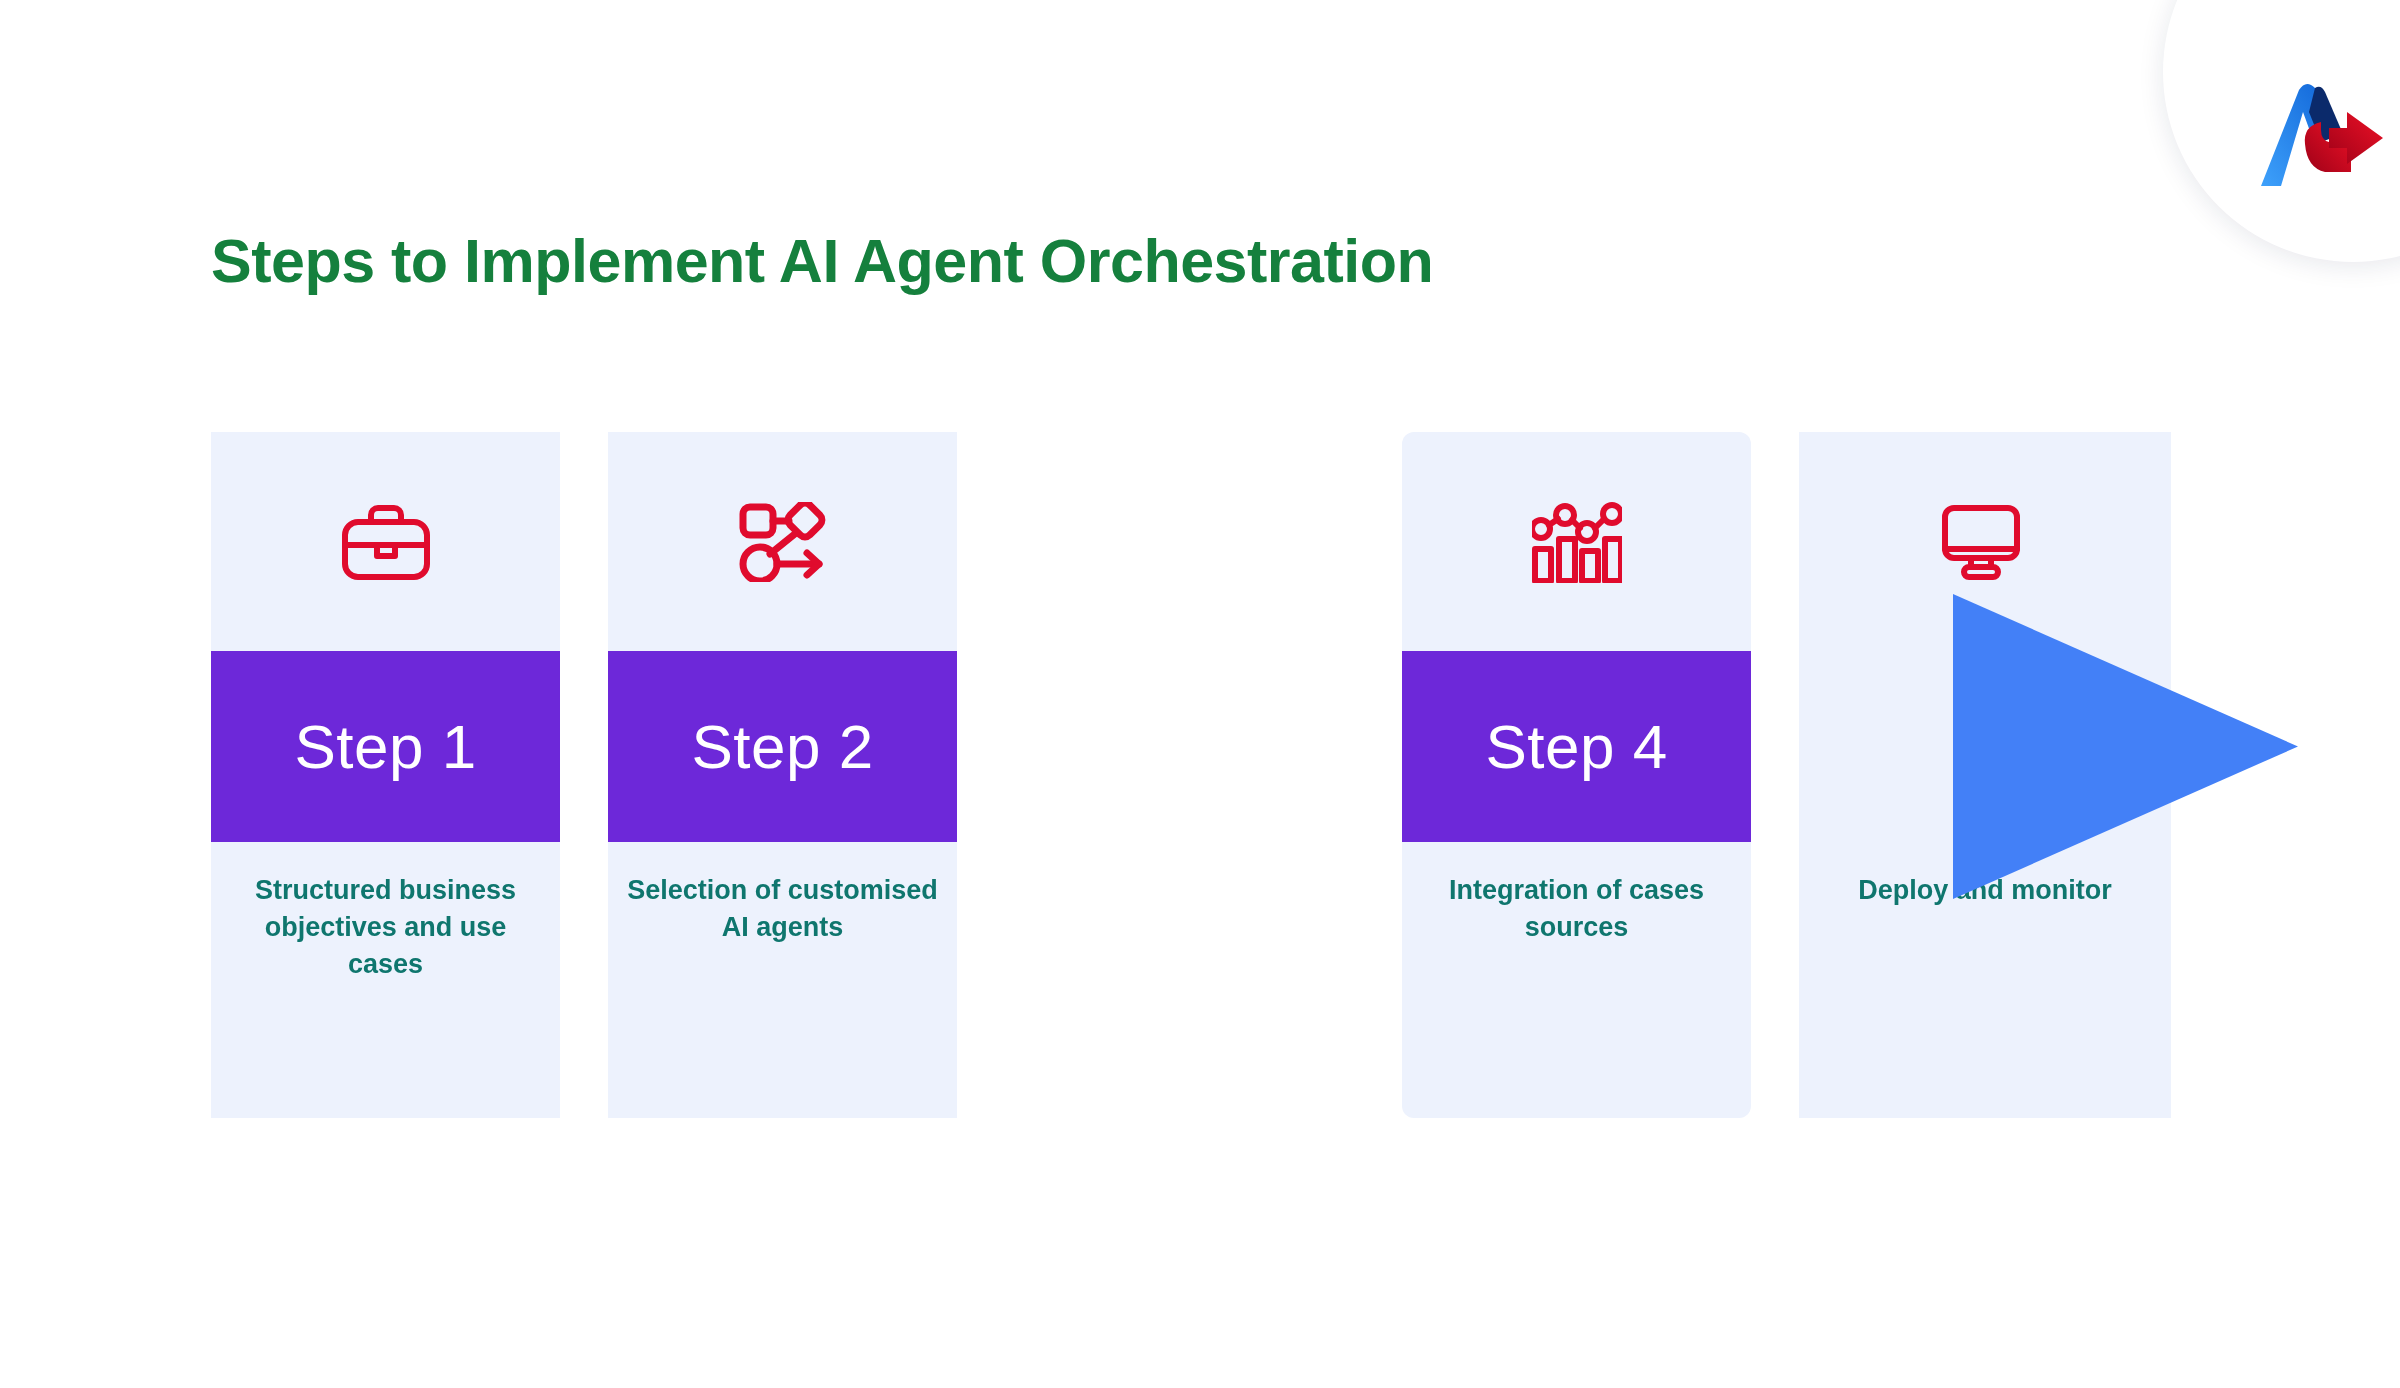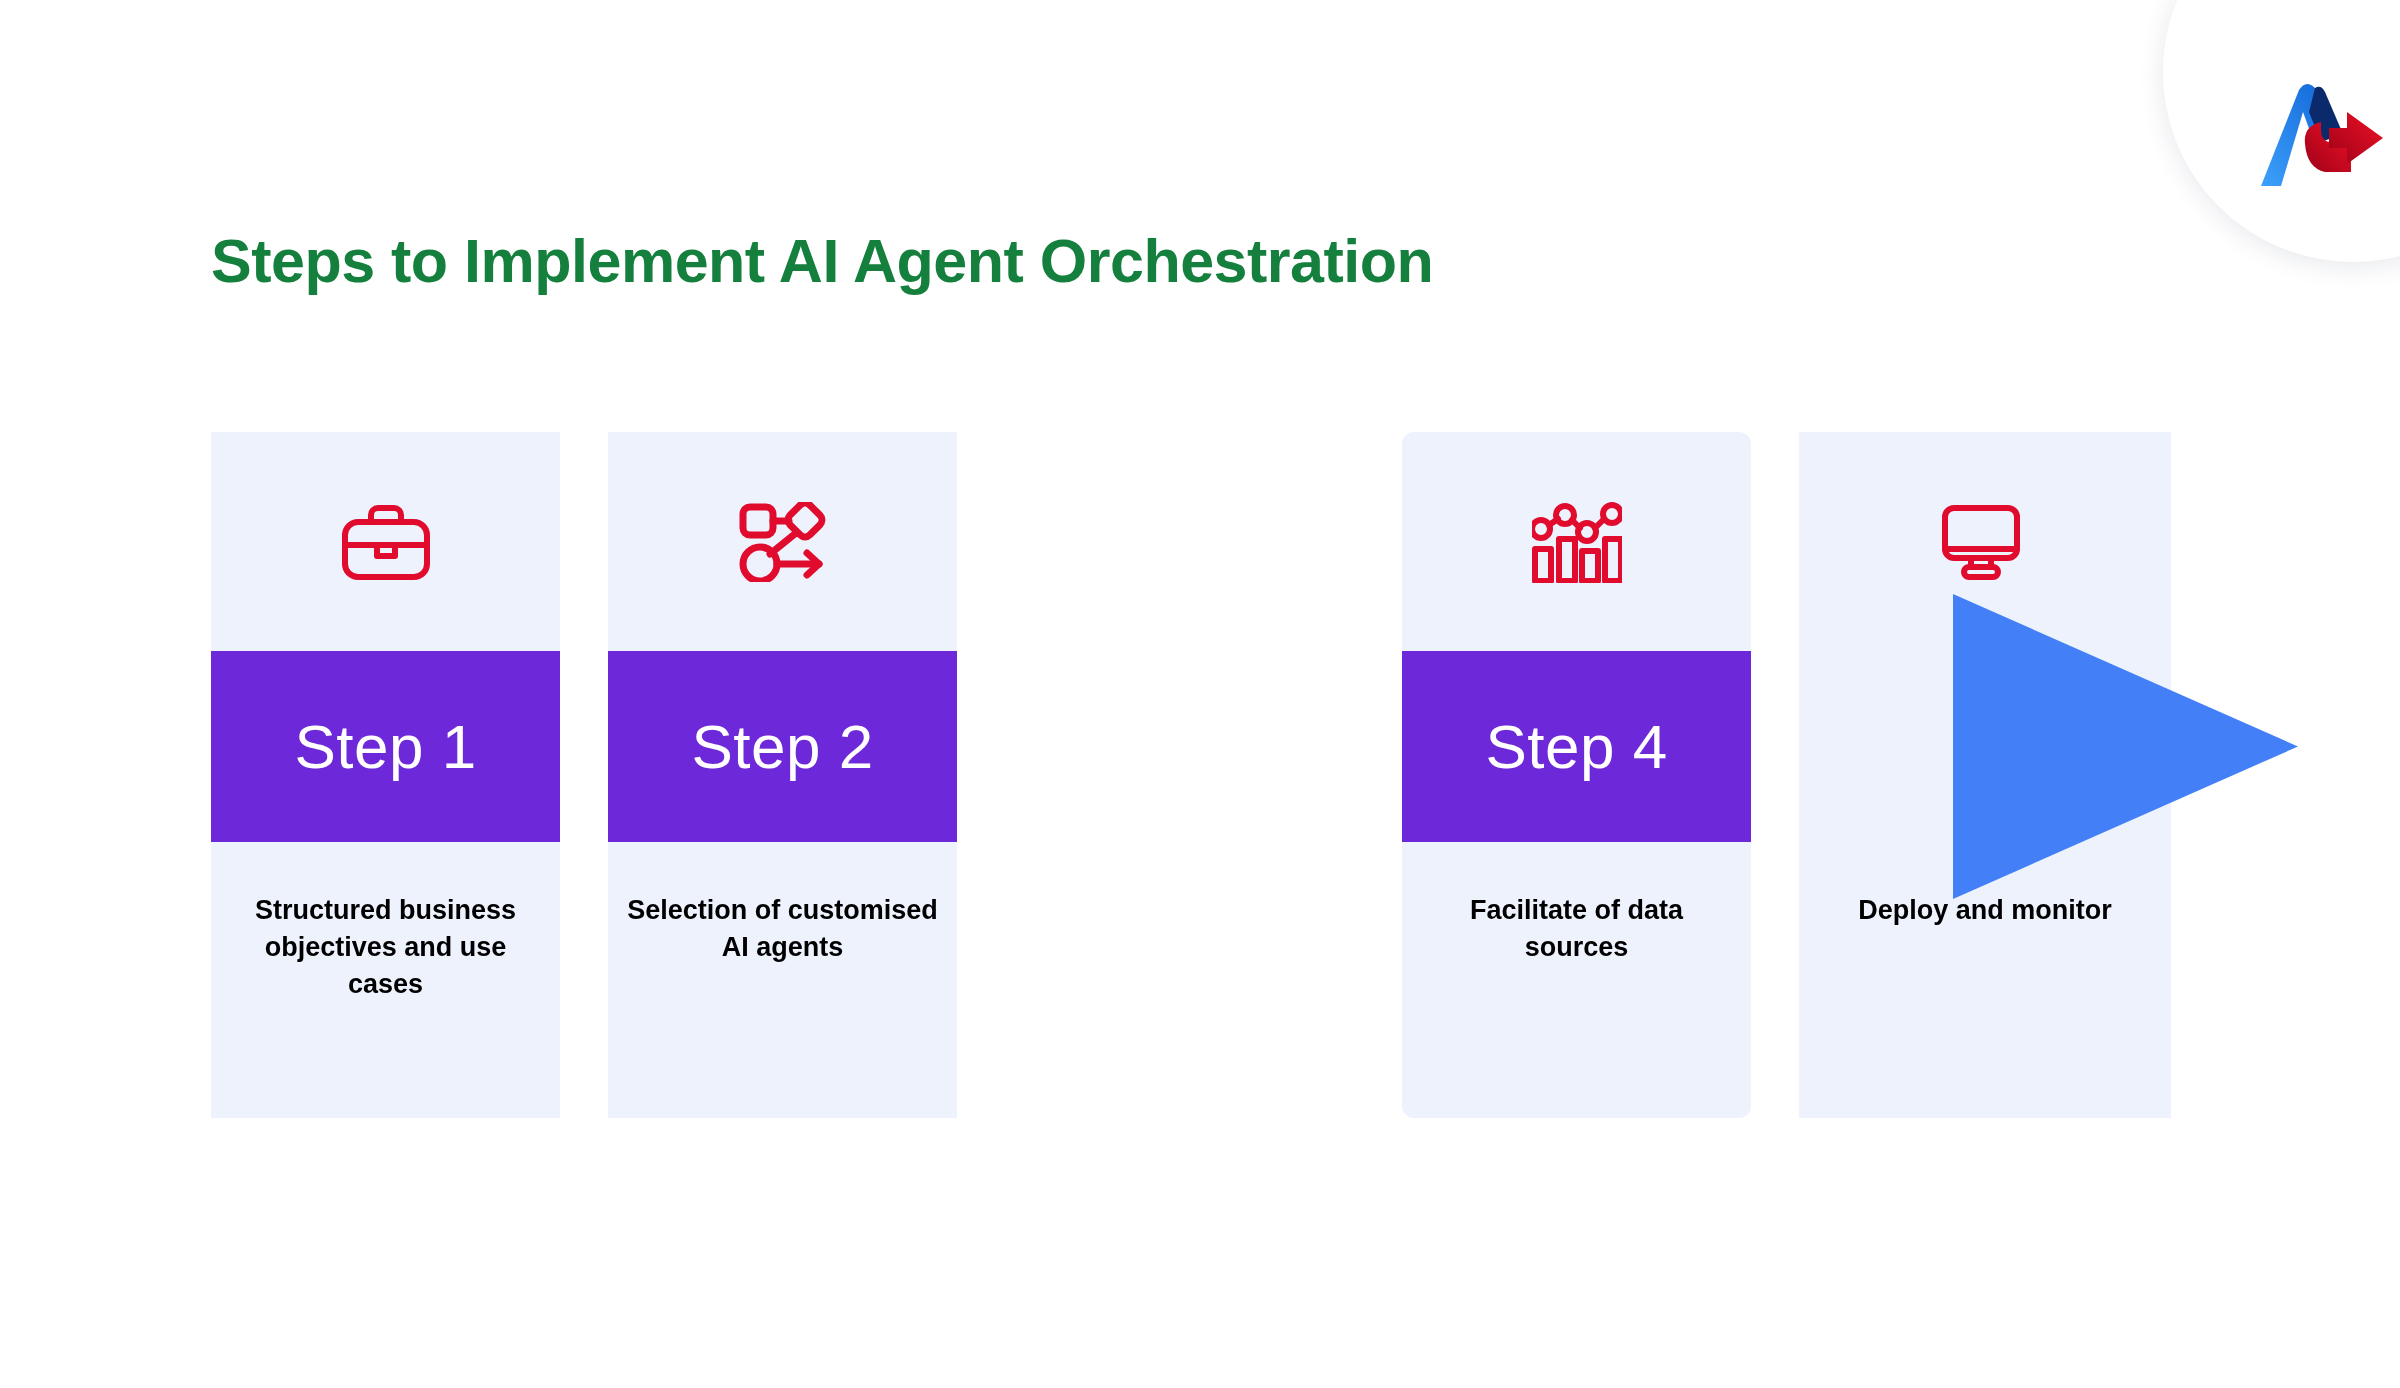--- a/index.html
+++ b/index.html
@@ -79,25 +79,24 @@
     letter-spacing:0.5px;
     white-space:nowrap;
   }
 
   .caption {
     position:absolute;
     left:0; top:440px;
     width:100%;
     padding:0 14px;
     text-align:center;
-    color:#000000;
+    color:#0f766e;
     font-size:27px;
     font-weight:bold;
     line-height:1.37;
-    margin-top:20px;
   }
 
   
   .arrowhead {
     position:absolute;
     left:1742px; top:162px;
     width:345px; height:305px;
     z-index:1;
     pointer-events:none;
   }
@@ -180,21 +179,21 @@
           <path d="M63 27 L72 18"></path>
           <rect x="3" y="48" width="16" height="32"></rect>
           <rect x="27" y="38" width="16" height="42"></rect>
           <rect x="50" y="50" width="16" height="30"></rect>
           <rect x="73" y="38" width="16" height="42"></rect>
         </svg>
       </div>
       <div class="band">
         <span class="band-label">Step 4</span>
       </div>
-      <div class="caption">Facilitate of data sources</div>
+      <div class="caption">Integration of cases sources</div>
     </div>
 
     <div class="card" style="left:1588px; width:372px;">
       <div class="icon-zone">
         <svg width="90" height="76" viewBox="0 0 90 76" fill="none" stroke="#e00b2d" stroke-width="6" stroke-linecap="round" stroke-linejoin="round">
           <rect x="5" y="4" width="72" height="50" rx="9"></rect>
           <path d="M5 45 H77"></path>
           <path d="M31 54 V63"></path>
           <path d="M51 54 V63"></path>
           <rect x="24" y="63" width="34" height="10" rx="5"></rect>

